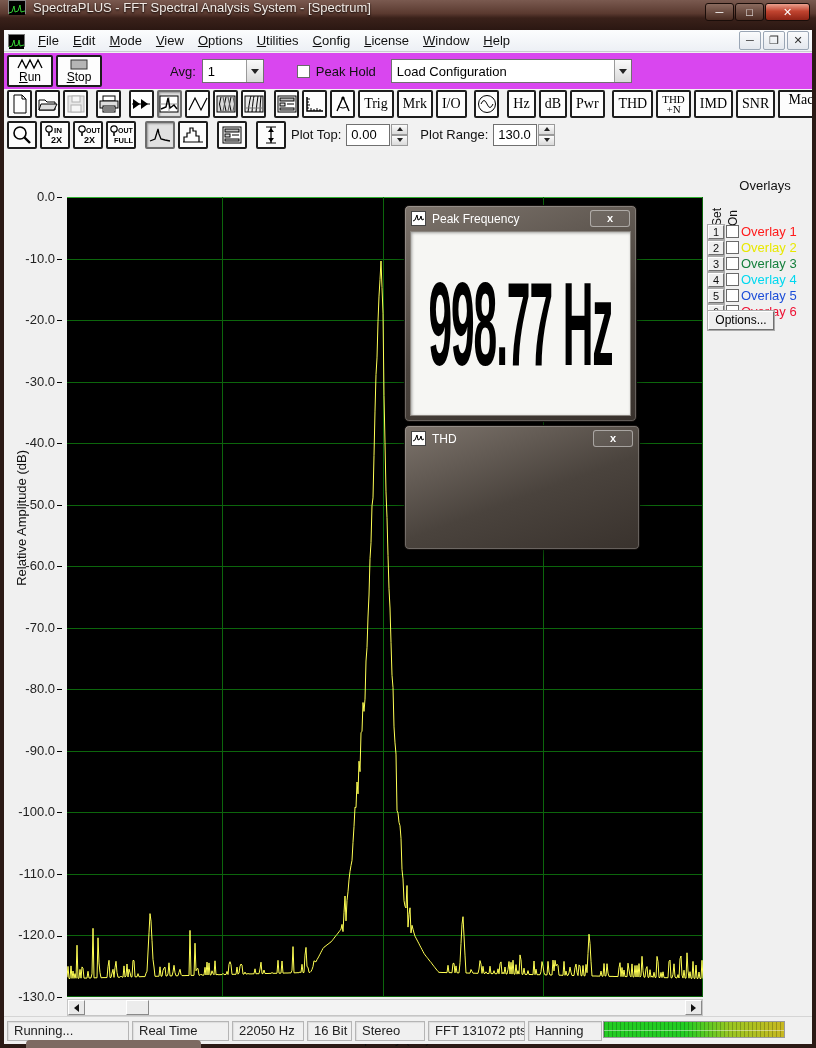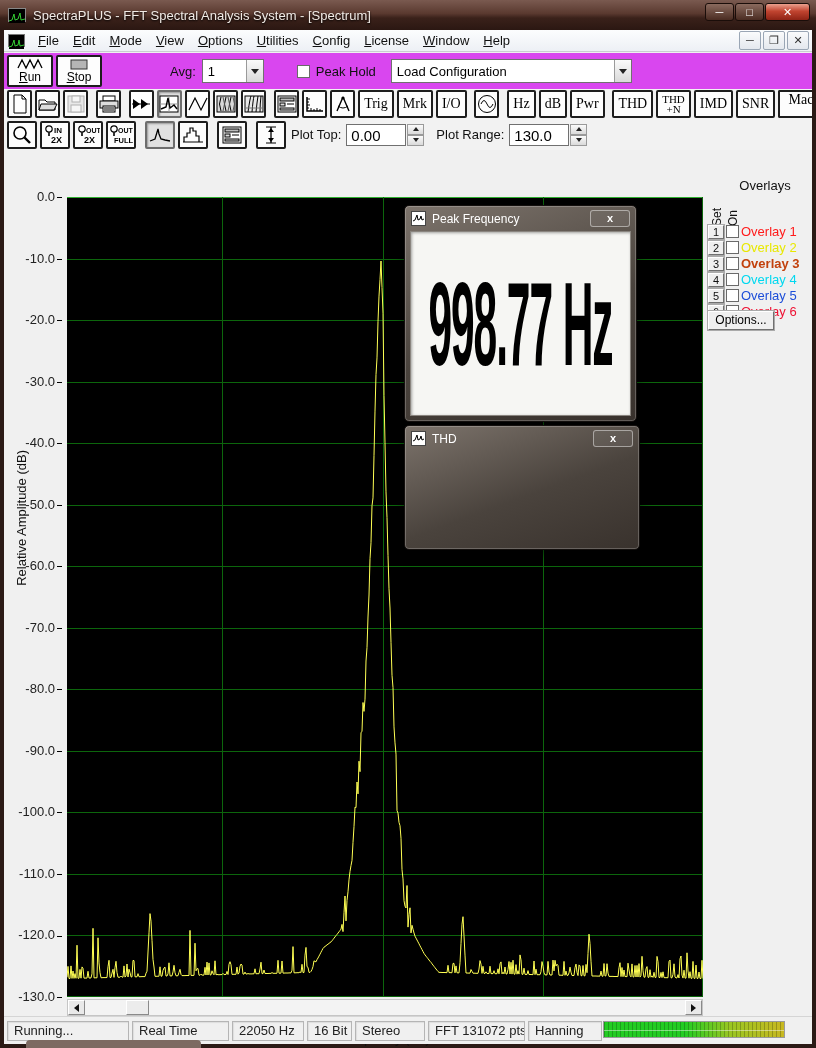--- a/index.html
+++ b/index.html
@@ -1,21 +1,21 @@
 <!DOCTYPE html>
 <html><head>
 <meta charset="utf-8">
 <style>
   * { margin:0; padding:0; box-sizing:border-box; }
   html,body { width:816px; height:1048px; font-family:"Liberation Sans",sans-serif; }
   #app { position:relative; width:816px; height:1048px; background:#2b1a15; overflow:hidden; }
 
   
   #titlebar { position:absolute; left:0; top:0; width:816px; height:30px;
-    background:linear-gradient(180deg,#7a5a50 0%,#5a392f 45%,#3a211a 60%,#2b1712 100%); display:flex; align-items:center; }
+    background:linear-gradient(180deg,#7a5a50 0%,#5a392f 45%,#3a211a 60%,#2b1712 100%); display:flex; }
   #title-icon { margin-left:8px; width:18px; height:14px; background:#000; border:1px solid #888; }
   #title-text { margin-left:7px; color:#f2ebe6; font-size:13px; text-shadow:0 1px 2px #000; }
   .winbtns { position:absolute; right:6px; top:3px; display:flex; gap:1px; }
   .wbtn { width:29px; height:18px; border:1px solid #1a0d09; border-radius:3px;
     background:linear-gradient(#8a6a5e,#4a2c22); color:#fff; font-size:11px; line-height:16px; text-align:center; }
   .wbtn.close { width:45px; background:linear-gradient(#eaa08e,#c14430 45%,#8e2315); }
 
   #frame { position:absolute; left:4px; top:30px; width:808px; height:1014px; background:#f0f0f0; }
 
   
@@ -44,21 +44,21 @@
 
   .combo { background:#fff; border:1px solid #707070; height:24px; display:flex; align-items:center; font-size:13px; }
   .combo .cval { padding-left:5px; flex:1; }
   .combo .carr { width:17px; height:100%; border-left:1px solid #9a9a9a; background:linear-gradient(#fafafa,#d9d9d9);
     display:flex; align-items:center; justify-content:center; }
   .tri-dn { width:0; height:0; border-left:4px solid transparent; border-right:4px solid transparent; border-top:5px solid #222; }
   .tri-up-s { width:0; height:0; border-left:3px solid transparent; border-right:3px solid transparent; border-bottom:4px solid #222; }
   .tri-dn-s { width:0; height:0; border-left:3px solid transparent; border-right:3px solid transparent; border-top:4px solid #222; }
 
   .cbx { width:13px; height:13px; background:#fff; border:1px solid #6a6a6a; }
-  .numbox { background:#fff; border:1px solid #707070; height:22px; width:60px; font-size:15px; padding:2px 4px; }
+  .numbox { background:#fff; border:1px solid #707070; height:22px; width:44px; font-size:13px; padding:2px 4px; }
   .spin { width:17px; height:22px; display:flex; flex-direction:column; margin-left:1px; }
   .spin div { flex:1; background:linear-gradient(#fbfbfb,#dadada); border:1px solid #9a9a9a; display:flex; align-items:center; justify-content:center; }
 
   
   #plot-panel { position:absolute; left:0; top:120px; width:808px; height:894px; background:#f0f0f0; }
   #plot-title { position:absolute; left:63px; top:30px; width:636px; text-align:center; font-size:13px; color:#111; }
   #plot-black { position:absolute; left:63px; top:47px; width:636px; height:800px; background:#000; }
   #ylabel { position:absolute; left:10px; top:300px; writing-mode:vertical-rl; transform:rotate(180deg); font-size:13px; color:#111; }
   .ytick { position:absolute; left:0; width:58px; text-align:right; font-size:13px; color:#222; }
   .ytick::after { content:""; display:inline-block; width:5px; height:1px; background:#000; vertical-align:middle; margin-left:2px; }
@@ -479,21 +479,21 @@
               <span class="ovl-label" style="color: rgb(255, 26, 26);">Overlay 1</span>
             </div>
             <div class="ovl-row" style="top: 62px;">
               <div class="setbtn">2</div>
               <div class="cbx"></div>
               <span class="ovl-label" style="color: rgb(232, 232, 0);">Overlay 2</span>
             </div>
             <div class="ovl-row" style="top: 78px;">
               <div class="setbtn">3</div>
               <div class="cbx"></div>
-              <span class="ovl-label" style="color: #c2410c; font-weight: bold;">Overlay 3</span>
+              <span class="ovl-label" style="color: #15803d;">Overlay 3</span>
             </div>
             <div class="ovl-row" style="top: 94px;">
               <div class="setbtn">4</div>
               <div class="cbx"></div>
               <span class="ovl-label" style="color: rgb(0, 216, 240);">Overlay 4</span>
             </div>
             <div class="ovl-row" style="top: 110px;">
               <div class="setbtn">5</div>
               <div class="cbx"></div>
               <span class="ovl-label" style="color: #1d4ed8;">Overlay 5</span>

